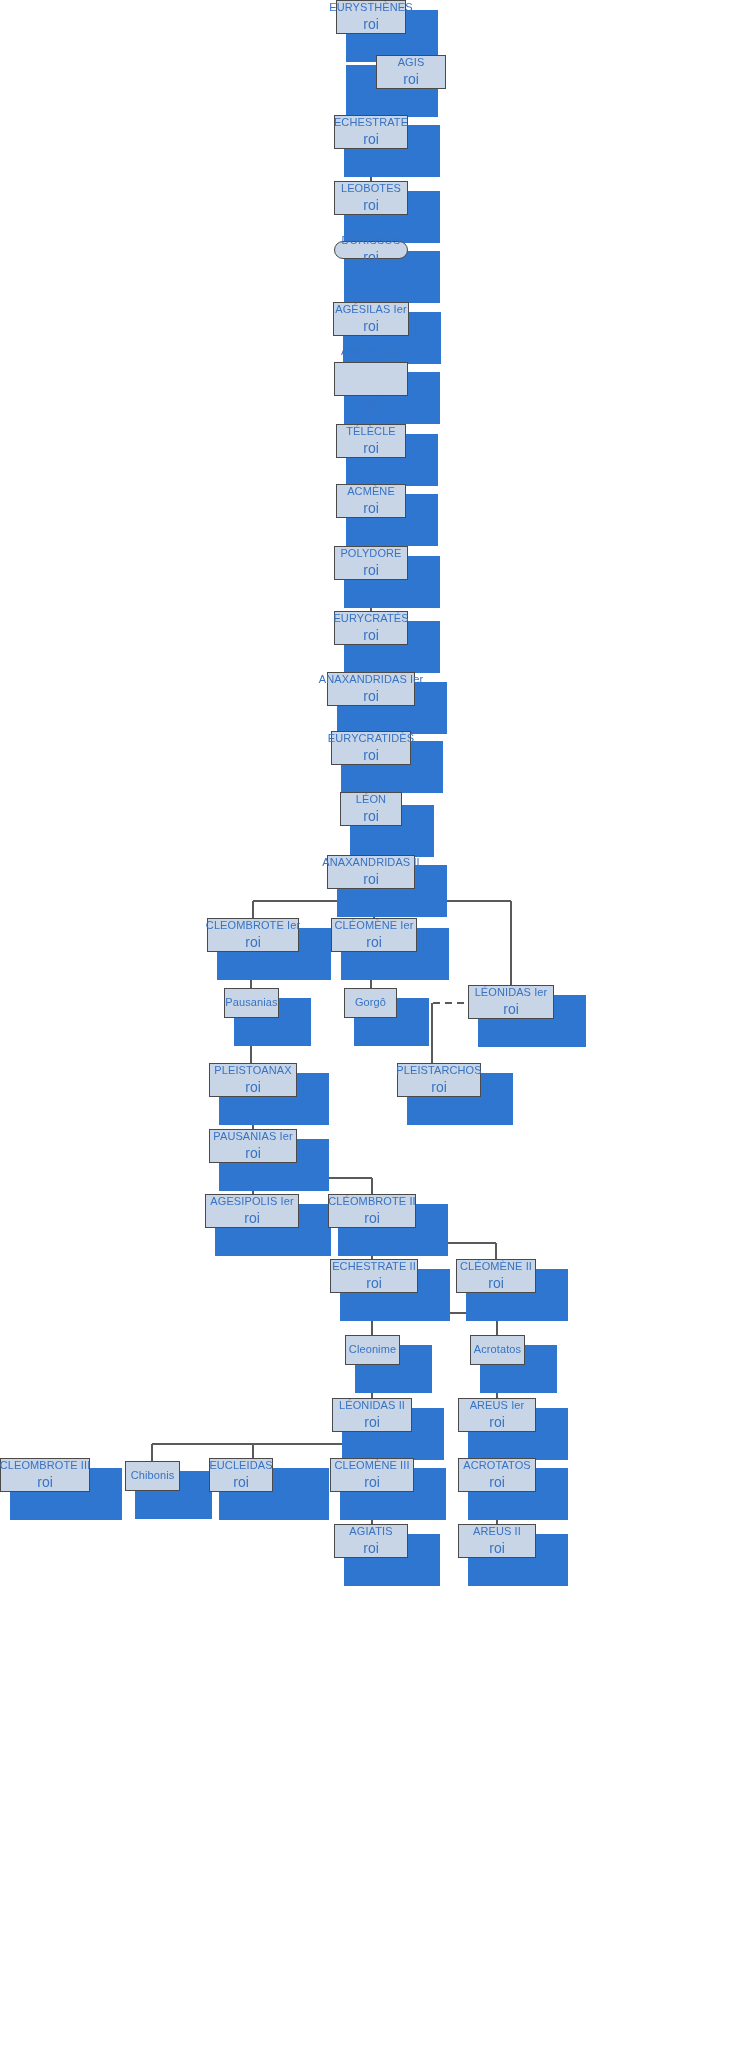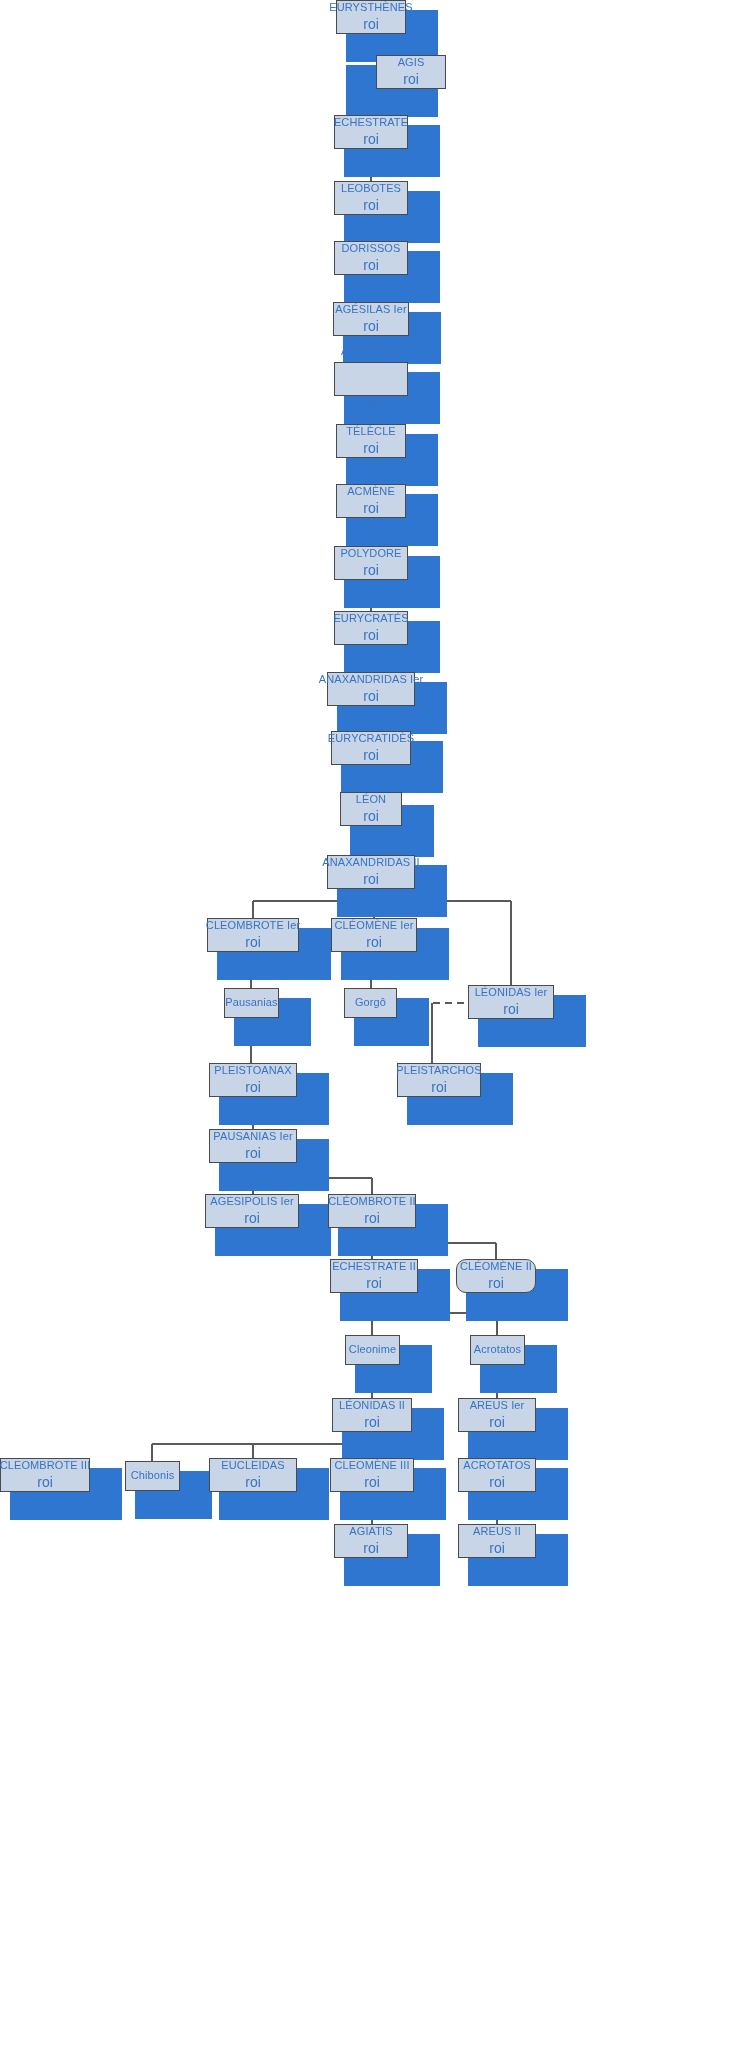--- a/index.html
+++ b/index.html
@@ -131,21 +131,21 @@
     <div class="node" style="left: 334px; top: 115px; width: 74px; height: 34px;">
       <div class="nm">ECHESTRATE</div>
       <div class="rl">roi</div>
     </div>
     <div class="shadow" style="left: 344px; top: 191px; width: 96px; height: 52px;"></div>
     <div class="node" style="left: 334px; top: 181px; width: 74px; height: 34px;">
       <div class="nm">LEOBOTES</div>
       <div class="rl">roi</div>
     </div>
     <div class="shadow" style="left: 344px; top: 251px; width: 96px; height: 52px;"></div>
-    <div class="node" style="left: 334px; top: 241px; width: 74px; height: 34px;">
+    <div class="node" style="left: 334px; top: 241px; width: 74px; height: 18px; border-radius: 10px;">
       <div class="nm">DORISSOS</div>
       <div class="rl">roi</div>
     </div>
     <div class="shadow" style="left: 343px; top: 312px; width: 98px; height: 52px;"></div>
     <div class="node" style="left: 333px; top: 302px; width: 76px; height: 34px;">
       <div class="nm">AGÉSILAS Ier</div>
       <div class="rl">roi</div>
     </div>
     <div class="shadow" style="left: 344px; top: 372px; width: 96px; height: 52px;"></div>
     <div class="node" style="left: 334px; top: 362px; width: 74px; height: 34px; gap: 36px;">
@@ -239,21 +239,21 @@
     <div class="node" style="left: 328px; top: 1194px; width: 88px; height: 34px;">
       <div class="nm">CLÉOMBROTE II</div>
       <div class="rl">roi</div>
     </div>
     <div class="shadow" style="left: 340px; top: 1269px; width: 110px; height: 52px;"></div>
     <div class="node" style="left: 330px; top: 1259px; width: 88px; height: 34px;">
       <div class="nm">ECHESTRATE II</div>
       <div class="rl">roi</div>
     </div>
     <div class="shadow" style="left: 466px; top: 1269px; width: 102px; height: 52px;"></div>
-    <div class="node" style="left: 456px; top: 1259px; width: 80px; height: 34px; border-radius: 10px;">
+    <div class="node" style="left: 456px; top: 1259px; width: 80px; height: 34px;">
       <div class="nm">CLÉOMÈNE II</div>
       <div class="rl">roi</div>
     </div>
     <div class="shadow" style="left: 355px; top: 1345px; width: 77px; height: 48px;"></div>
     <div class="node" style="left: 345px; top: 1335px; width: 55px; height: 30px;">
       <div class="nm">Cleonime</div>
     </div>
     <div class="shadow" style="left: 480px; top: 1345px; width: 77px; height: 48px;"></div>
     <div class="node" style="left: 470px; top: 1335px; width: 55px; height: 30px;">
       <div class="nm">Acrotatos</div>
@@ -271,21 +271,21 @@
     <div class="shadow" style="left: 10px; top: 1468px; width: 112px; height: 52px;"></div>
     <div class="node" style="left: 0px; top: 1458px; width: 90px; height: 34px;">
       <div class="nm">CLEOMBROTE III</div>
       <div class="rl">roi</div>
     </div>
     <div class="shadow" style="left: 135px; top: 1471px; width: 77px; height: 48px;"></div>
     <div class="node" style="left: 125px; top: 1461px; width: 55px; height: 30px;">
       <div class="nm">Chibonis</div>
     </div>
     <div class="shadow" style="left: 219px; top: 1468px; width: 110px; height: 52px;"></div>
-    <div class="node" style="left: 209px; top: 1458px; width: 88px; height: 34px;">
+    <div class="node" style="left: 209px; top: 1458px; width: 64px; height: 34px;">
       <div class="nm">EUCLEIDAS</div>
       <div class="rl">roi</div>
     </div>
     <div class="shadow" style="left: 340px; top: 1468px; width: 106px; height: 52px;"></div>
     <div class="node" style="left: 330px; top: 1458px; width: 84px; height: 34px;">
       <div class="nm">CLEOMÈNE III</div>
       <div class="rl">roi</div>
     </div>
     <div class="shadow" style="left: 468px; top: 1468px; width: 100px; height: 52px;"></div>
     <div class="node" style="left: 458px; top: 1458px; width: 78px; height: 34px;">

